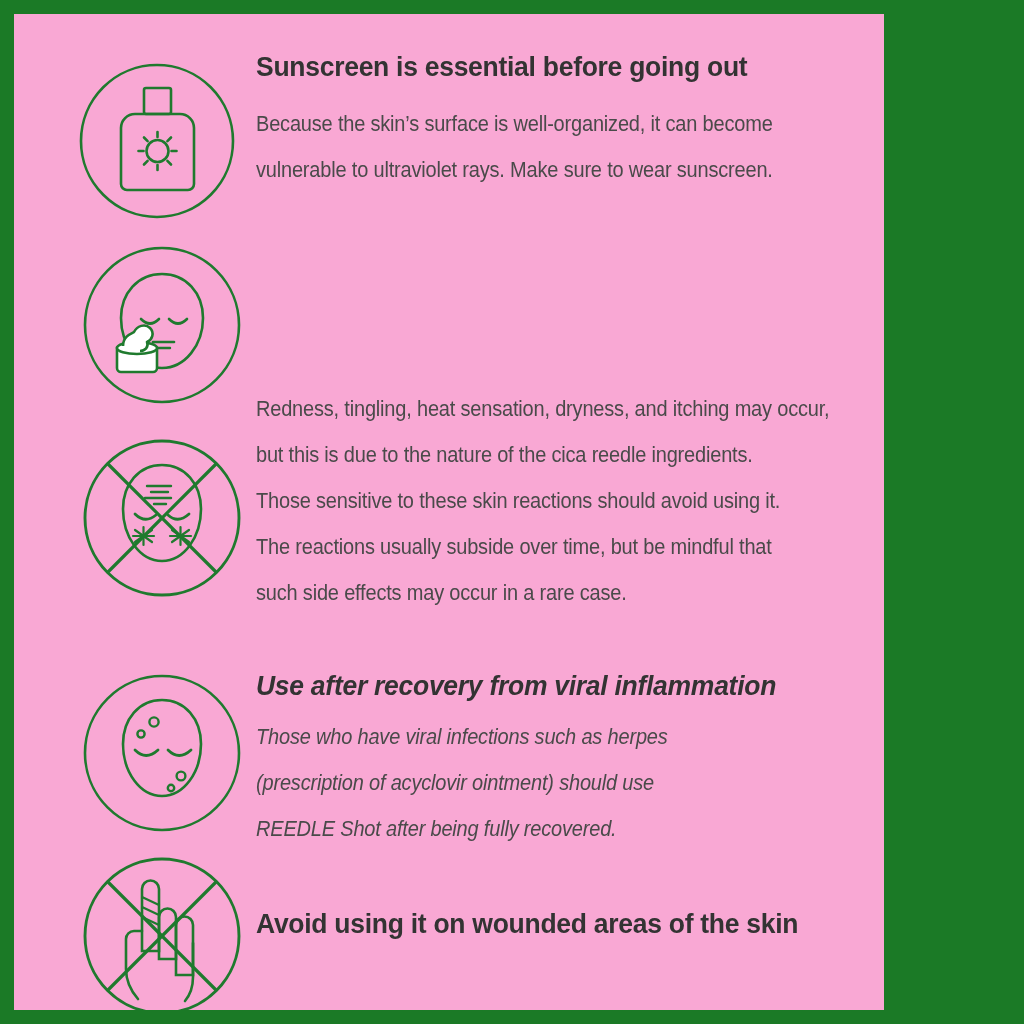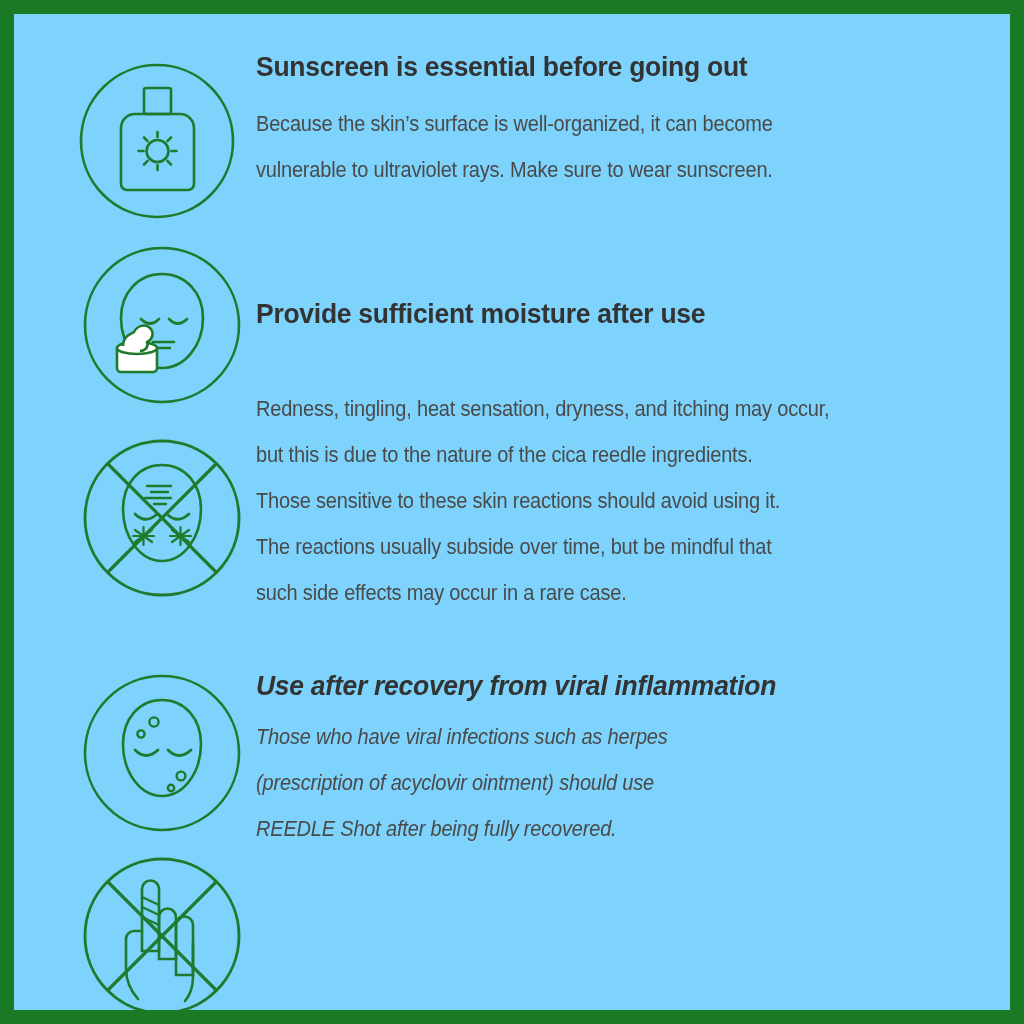--- a/index.html
+++ b/index.html
@@ -5,22 +5,22 @@
   html,body{margin:0;padding:0;}
   body{
     width:1024px;height:1024px;
     background:#1b7a26;
     font-family:"Liberation Sans", sans-serif;
     overflow:hidden;
   }
   .frame{
     position:absolute;
     left:14px;top:14px;
-    width:996px;height:996px;
-    background:#7dd3fc;
+    width:870px;height:996px;
+    background:#f9a8d4;
     overflow:hidden;
   }
   .icon-wrap{position:absolute;}
   .txt{position:absolute;}
   h2.heading{
     margin:0;
     font-size:28.5px;
     font-weight:bold;
     color:#333333;
     letter-spacing:-0.3px;
@@ -85,23 +85,20 @@
       <path d="M96 83 q9 9 18 0" fill="none" stroke="#1f7a2e" stroke-width="2.6" stroke-linecap="round"></path>
 
       <line x1="80" y1="106" x2="101" y2="106" stroke="#1f7a2e" stroke-width="2.6" stroke-linecap="round"></line>
       <line x1="84" y1="112" x2="97" y2="112" stroke="#1f7a2e" stroke-width="2.4" stroke-linecap="round"></line>
 
       <path d="M44 112 h40 v20 a4 4 0 0 1 -4 4 h-32 a4 4 0 0 1 -4 -4 z" fill="#ffffff" stroke="#1f7a2e" stroke-width="2.6"></path>
       <ellipse cx="64" cy="112" rx="20" ry="6" fill="#ffffff" stroke="#1f7a2e" stroke-width="2.6"></ellipse>
 
       <path d="M50 110 c0 -9 7 -12 11 -14 c3 -6 11 -9 16 -4 c5 5 2 12 -3 14 c2 5 -2 9 -7 9" fill="#ffffff" stroke="#1f7a2e" stroke-width="2.6" stroke-linejoin="round"></path>
     </svg>
-  </div>
-  <div class="txt" style="left:242px;top:283px;">
-    <h2 class="heading">Provide sufficient moisture after use</h2>
   </div>
 
   <div class="icon-wrap" style="left:59px;top:415px;">
     <svg width="178" height="178" viewBox="0 0 178 178">
       <circle cx="89" cy="89" r="77" fill="none" stroke="#1f7a2e" stroke-width="2.9"></circle>
 
       <path d="M89 36 c23 0 39 19 39 44 c0 28 -17 52 -39 52 c-22 0 -39 -24 -39 -52 c0 -25 16 -44 39 -44 z" fill="none" stroke="#1f7a2e" stroke-width="2.6"></path>
 
       <g stroke="#1f7a2e" stroke-width="2.4" stroke-linecap="round" fill="none">
         <path d="M74 57 h24"></path>
@@ -178,14 +175,17 @@
 
       <path d="M103 78 a8.5 8.5 0 0 1 17 0 v50 h-17 z" fill="none" stroke="#1f7a2e" stroke-width="2.6"></path>
 
       <path d="M69 84 h-8 a8 8 0 0 0 -8 8 v30 c0 12 5 22 12 30" fill="none" stroke="#1f7a2e" stroke-width="2.6" stroke-linecap="round"></path>
       <path d="M120 96 v34 c0 10 -3 18 -8 24" fill="none" stroke="#1f7a2e" stroke-width="2.6" stroke-linecap="round"></path>
 
       <line x1="34.5" y1="34.5" x2="143.5" y2="143.5" stroke="#1f7a2e" stroke-width="3.2"></line>
       <line x1="143.5" y1="34.5" x2="34.5" y2="143.5" stroke="#1f7a2e" stroke-width="3.2"></line>
     </svg>
   </div>
+  <div class="txt" style="left:242px;top:893px;">
+    <h2 class="heading">Avoid using it on wounded areas of the skin</h2>
+  </div>
 
 </div>
 
 </body></html>

